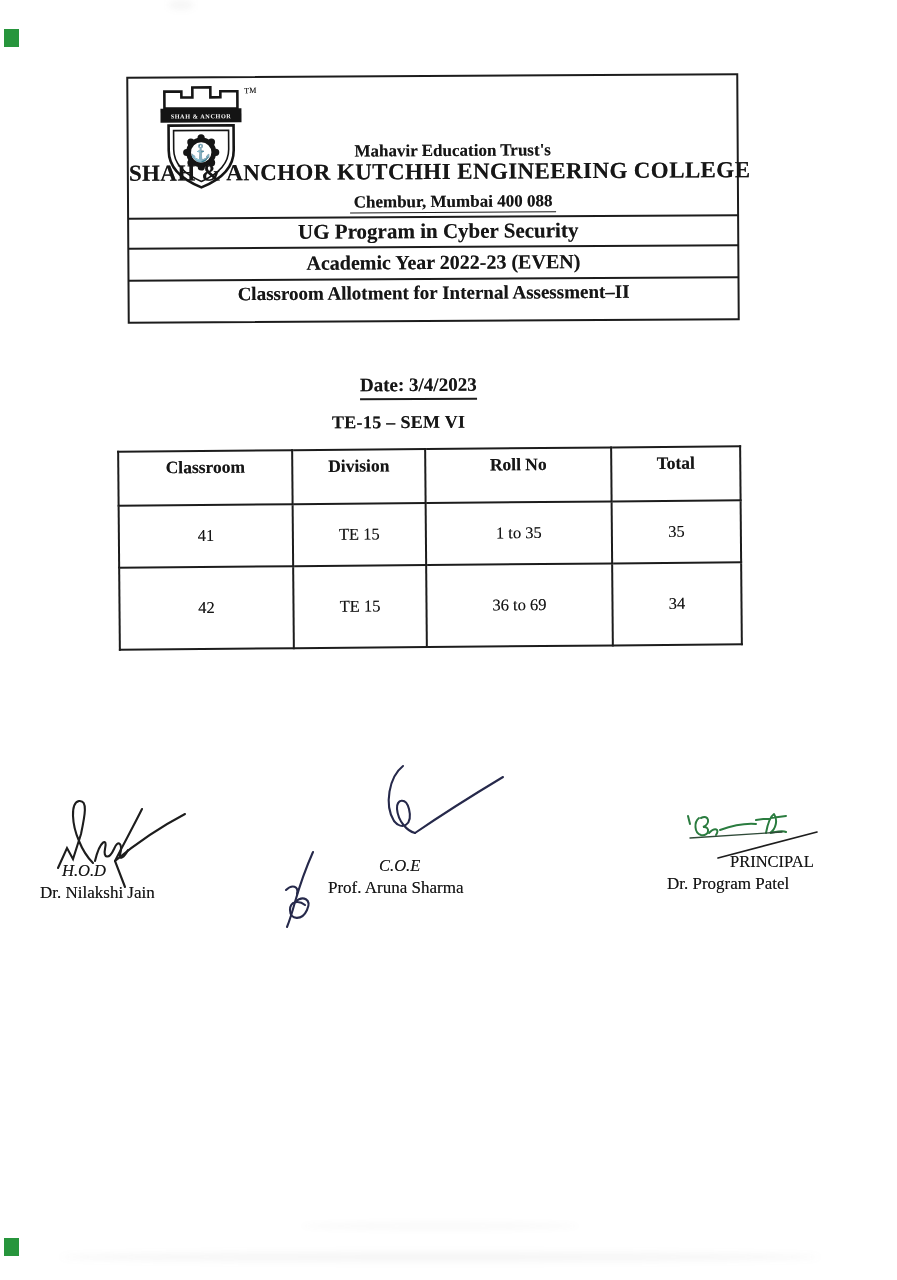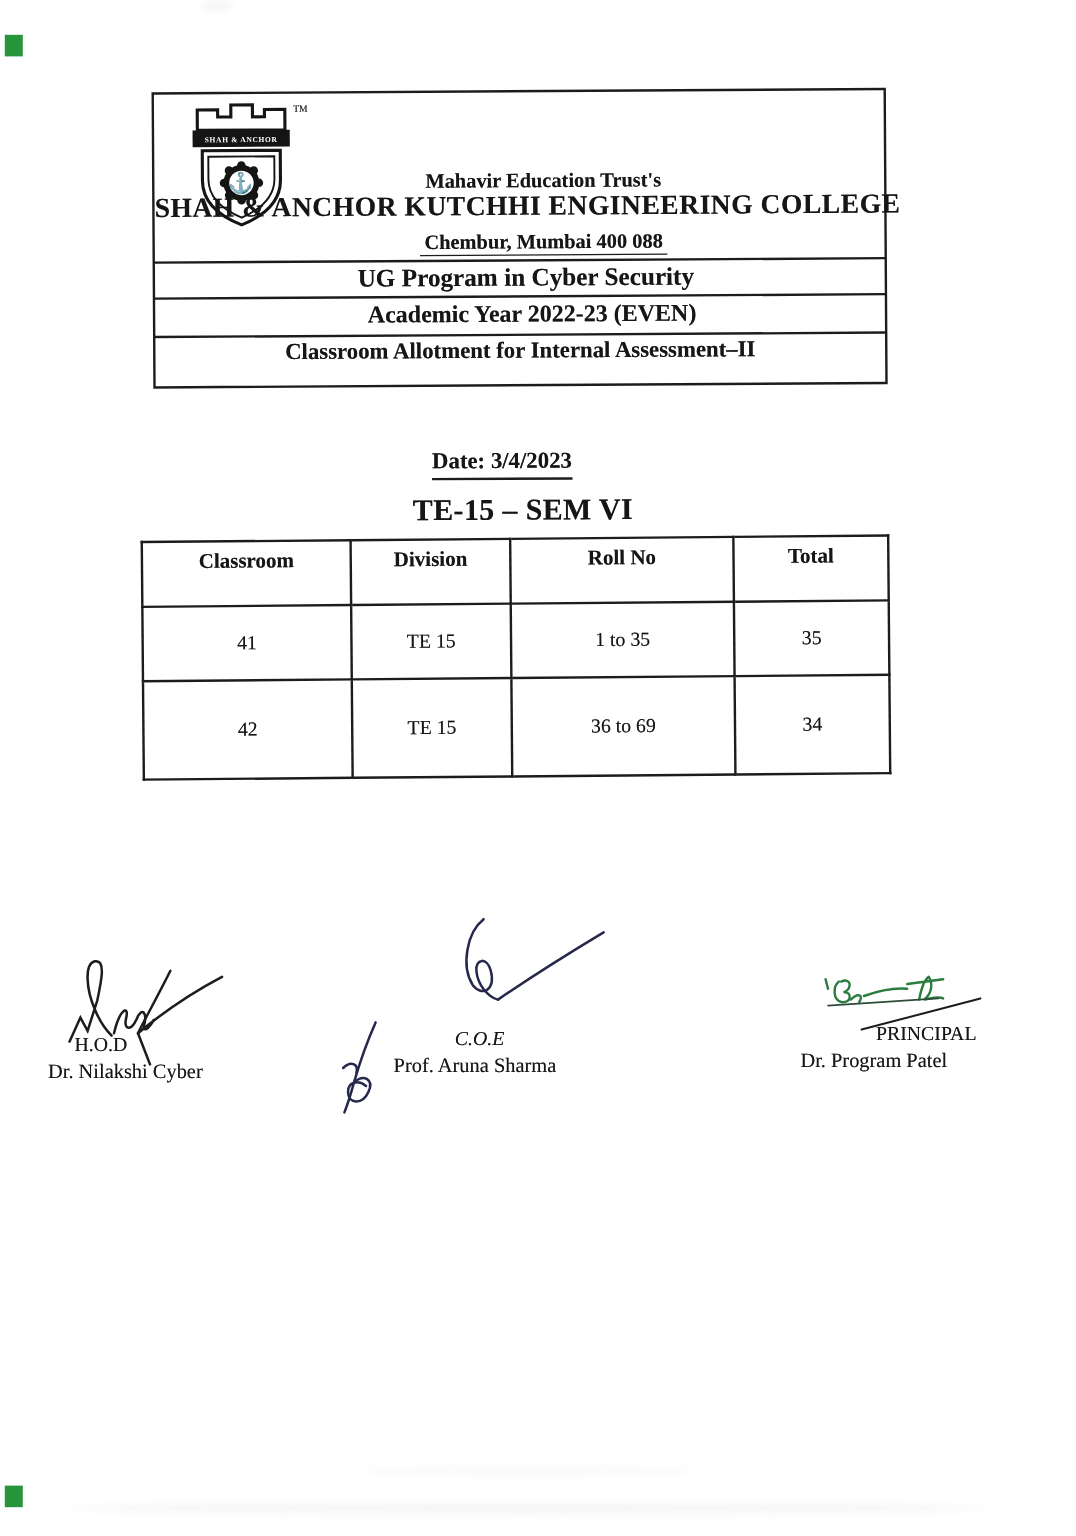--- a/index.html
+++ b/index.html
@@ -39,21 +39,21 @@
 
   .logo{position:absolute;left:24px;top:6px;}
   .logo-tm{position:absolute;left:116px;top:8px;font-size:8px;font-weight:normal;}
 
   
   .date-line{
     position:absolute;left:360px;top:354px;font-size:19px;font-weight:bold;
     border-bottom:2.2px solid #1c1c1c;padding-bottom:2px;transform:rotate(-0.3deg);margin-top:20px;
   }
   .section-title{
-    position:absolute;left:344px;top:412px;font-size:25px;font-weight:bold;
+    position:absolute;left:332px;top:412px;font-size:18px;font-weight:bold;
     border-bottom:2.2px solid #1c1c1c;padding-bottom:16px;letter-spacing:0.3px;transform:rotate(-0.3deg);
   }
 
   
   .alloc-table{
     position:absolute;left:118px;top:448px;transform:rotate(-0.5deg);
     border-collapse:collapse;table-layout:fixed;background:#fff;
   }
   .alloc-table td,.alloc-table th{
     border:2.2px solid #1c1c1c;text-align:center;padding:0;
@@ -149,22 +149,22 @@
     </table>
 
   <svg class="sig-svg" style="left:42px;top:788px;" width="155" height="112" viewBox="0 0 155 112">
     <g fill="none" stroke="#1d1d1d" stroke-width="2.1" stroke-linecap="round">
       <path d="M16,80 L25,60 L31,71 L39,46 C43,27 46,12 37,13 C28,15 30,37 37,53 C41,63 47,71 51,75"></path>
       <path d="M53,73 C58,52 66,49 63,61 C61,70 67,72 72,61 C76,51 81,55 78,67 C77,72 82,70 86,62"></path>
       <path d="M100,21 C90,41 81,57 73,73 L83,99"></path>
       <path d="M73,73 C97,53 122,37 143,26"></path>
     </g>
   </svg>
-  <div class="sig-label ink" style="left:62px;top:861px;">H.O.D</div>
-  <div class="sig-name ink" style="left:40px;top:883px;">Dr. Nilakshi Cyber</div>
+  <div class="sig-label ink" style="left:62px;top:861px;font-style:italic;">H.O.D</div>
+  <div class="sig-name ink" style="left:40px;top:883px;">Dr. Nilakshi Jain</div>
 
   <svg class="sig-svg" style="left:372px;top:760px;" width="135" height="84" viewBox="0 0 135 84">
     <g fill="none" stroke="#26294b" stroke-width="2.1" stroke-linecap="round">
       <path d="M31,6 C17,17 12,45 22,61 C30,71 41,65 37,49 C34,37 24,39 25,49 C26,61 35,71 43,73"></path>
       <path d="M43,73 C65,58 101,35 131,17"></path>
     </g>
   </svg>
   <svg class="sig-svg" style="left:278px;top:848px;" width="54" height="84" viewBox="0 0 54 84">
     <g fill="none" stroke="#26294b" stroke-width="2.1" stroke-linecap="round">
       <path d="M35,4 C27,22 21,40 17,54 C14,65 11,74 9,79"></path>

